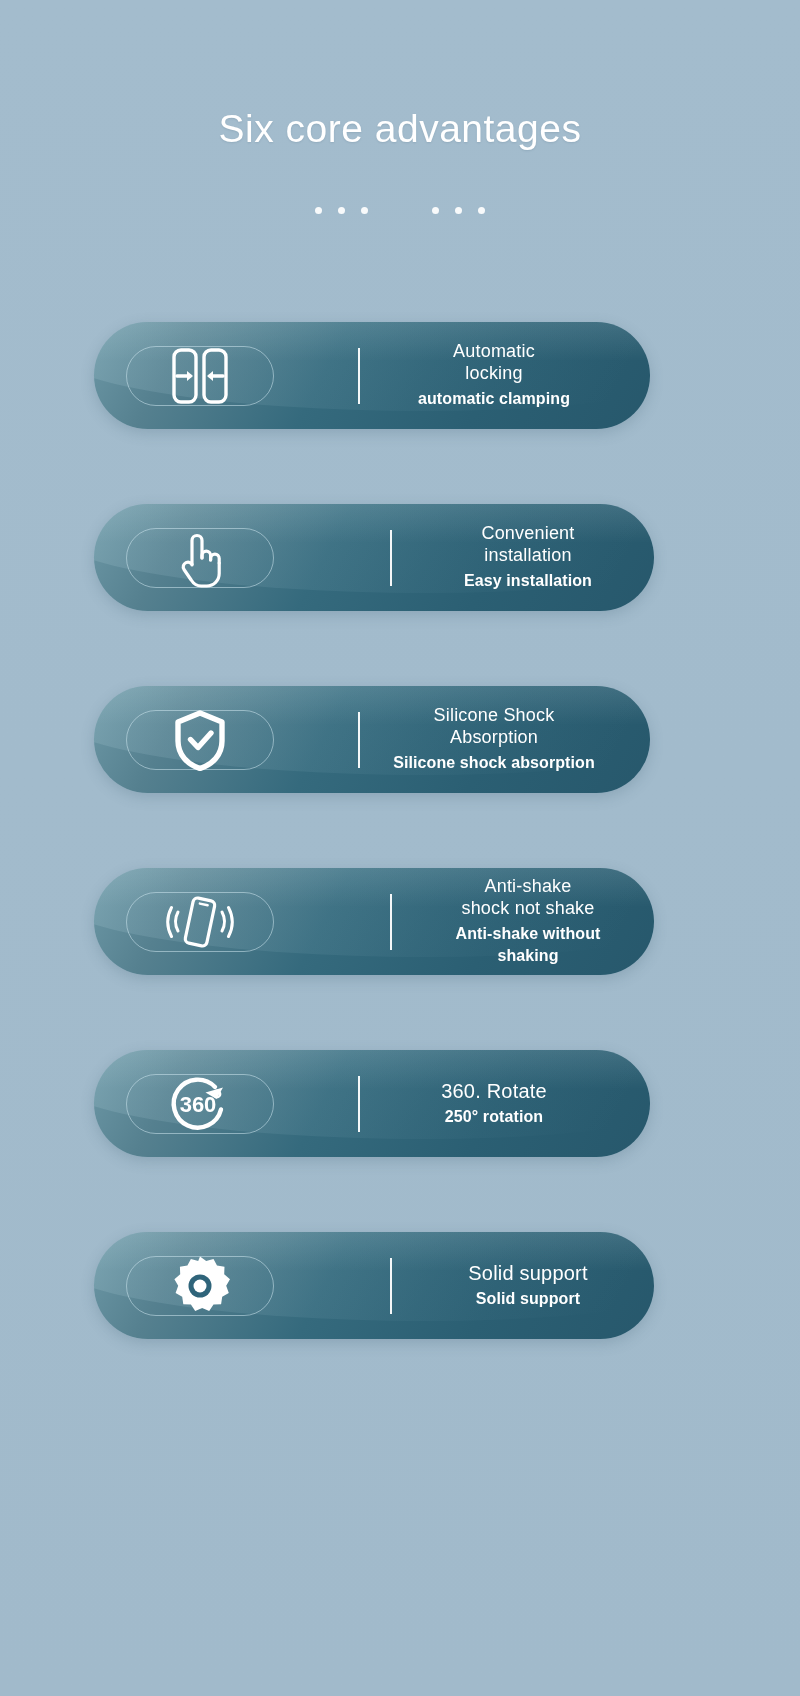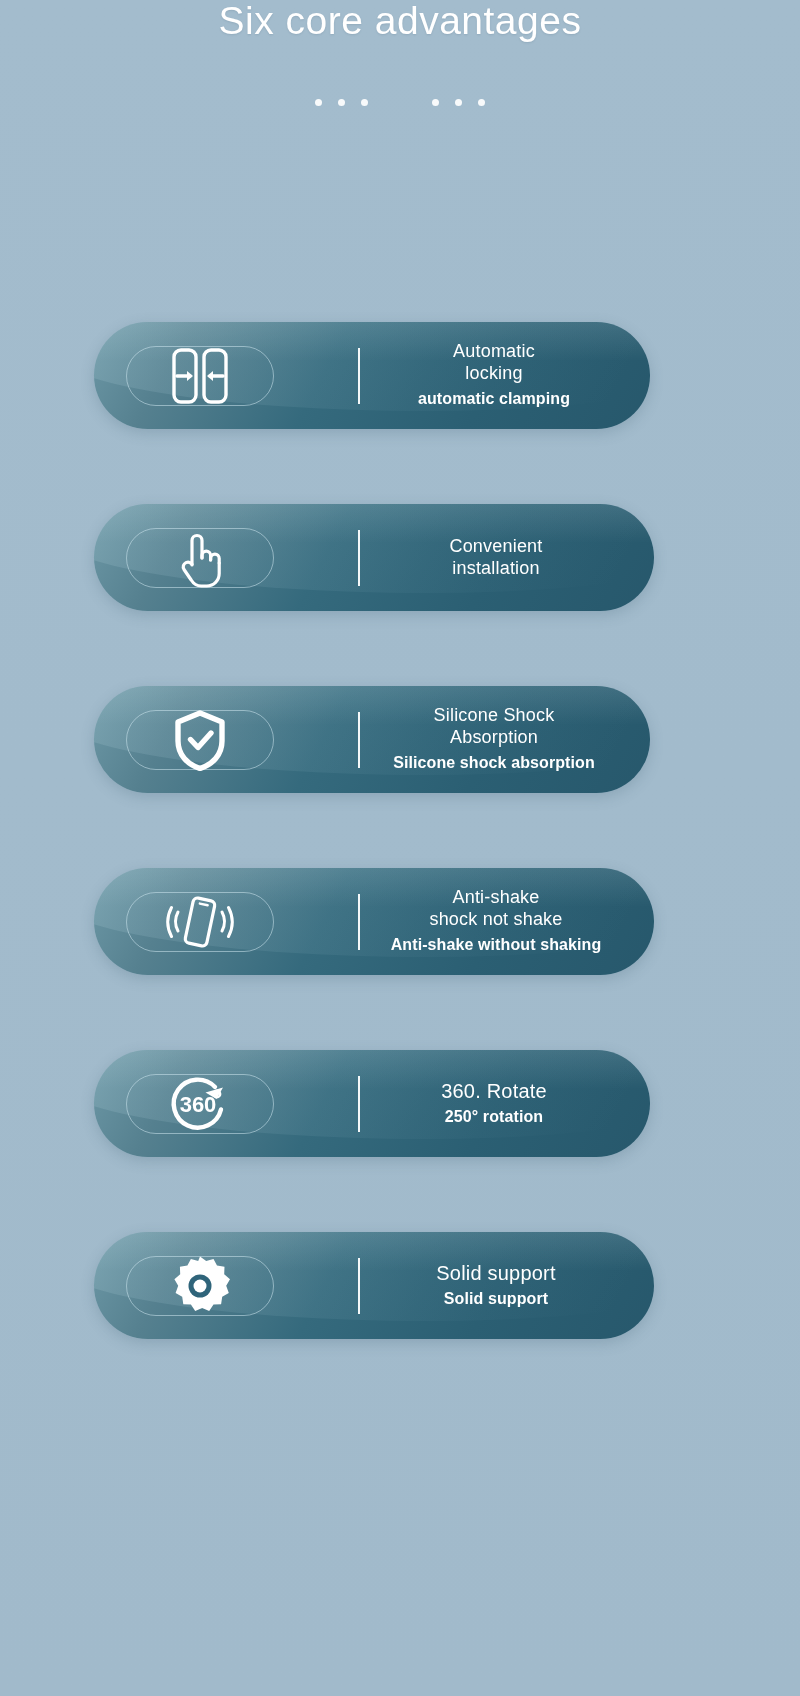--- a/index.html
+++ b/index.html
@@ -9,21 +9,21 @@
     font-family:"Liberation Sans", sans-serif;
     overflow:hidden;
   }
   #page {
     position:relative;
     width:800px; height:1696px;
     background:linear-gradient(180deg,#a3bccd 0%,#a2bbcc 45%,#a1bacb 100%);
   }
 
   
-  .header { text-align:center; }
+  .header { padding-top:108px; text-align:center; }
   .title {
     color:#ffffff;
     font-size:39px;
     font-weight:300;
     letter-spacing:0.5px;
     line-height:1.1;
     text-shadow:0 1px 2px rgba(70,100,120,.18);
   }
   .dots {
     margin:56px auto 0;
@@ -81,21 +81,21 @@
     content:"";
     position:absolute;
     left:0; right:0; top:0;
     height:36%;
     background:linear-gradient(180deg, rgba(220,240,245,.13), rgba(255,255,255,0));
     pointer-events:none;
   }
 
   
   .row.a .pill { margin-left:94px; }
-  .row.b .pill { margin-left:94px; width:560px; }
+  .row.b .pill { margin-left:94px; width:560px;gap:32px; }
 
   .icon-wrap {
     position:relative;
     z-index:3;
     flex:0 0 auto;
     width:148px; height:60px;
     margin-left:32px;
     border:1.6px solid rgba(205,230,238,.55);
     border-radius:36px;
     display:flex;
@@ -191,20 +191,21 @@
             <path d="M23 38V13.5a5 5 0 0 1 10 0V31" stroke="#fff" stroke-width="3.2" stroke-linecap="round" stroke-linejoin="round"></path>
             <path d="M33 31v-2.5a4.3 4.3 0 0 1 8.6 0V33" stroke="#fff" stroke-width="3.2" stroke-linecap="round" stroke-linejoin="round"></path>
             <path d="M41.6 33v-1.5a4.3 4.3 0 0 1 8.6 0V36" stroke="#fff" stroke-width="3.2" stroke-linecap="round" stroke-linejoin="round"></path>
             <path d="M50.2 36v10.5c0 7-5.4 12.5-12.4 12.5h-5.6c-4.6 0-7.6-2.2-10-6L15 42.5c-1.6-2.6-.6-5.6 2-6.9 2.2-1.1 4.4-.4 6 1.6" stroke="#fff" stroke-width="3.2" stroke-linecap="round" stroke-linejoin="round"></path>
           </svg>
         </div>
         <div class="divider"></div>
         <div class="texts">
           <div class="t-main">Convenient
 installation</div>
+          <div class="t-sub">Easy installation</div>
         </div>
       </div>
     </div>
 
     <div class="row a">
       <div class="pill">
         <div class="icon-wrap">
           <svg width="58" height="62" viewBox="0 0 58 62" fill="none">
             <path d="M29 4 7 13v19c0 14 9.6 23.5 22 27.5C41.4 55.5 51 46 51 32V13L29 4z" stroke="#fff" stroke-width="5.4" stroke-linejoin="round"></path>
             <path d="M19.5 30.5l7.5 8 13-14.5" stroke="#fff" stroke-width="5.4" stroke-linecap="round" stroke-linejoin="round"></path>

